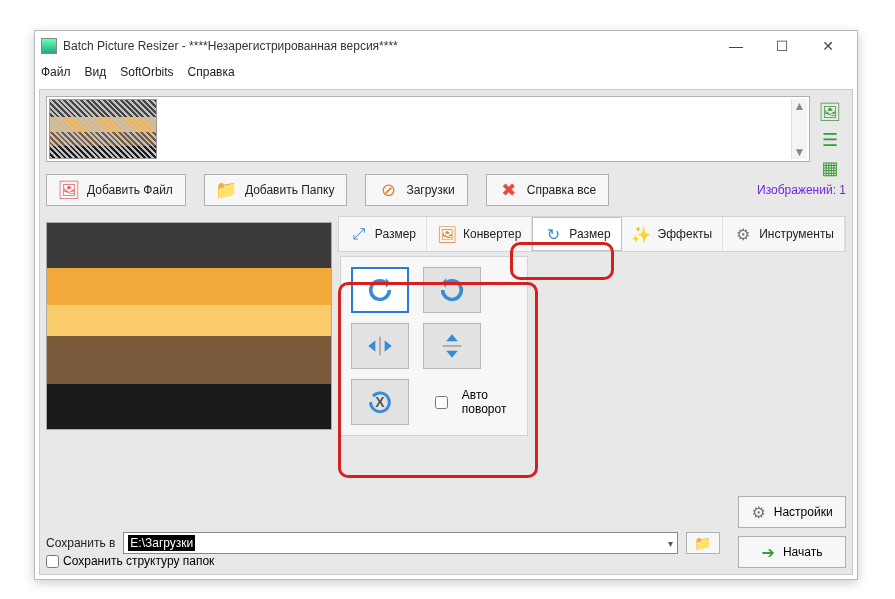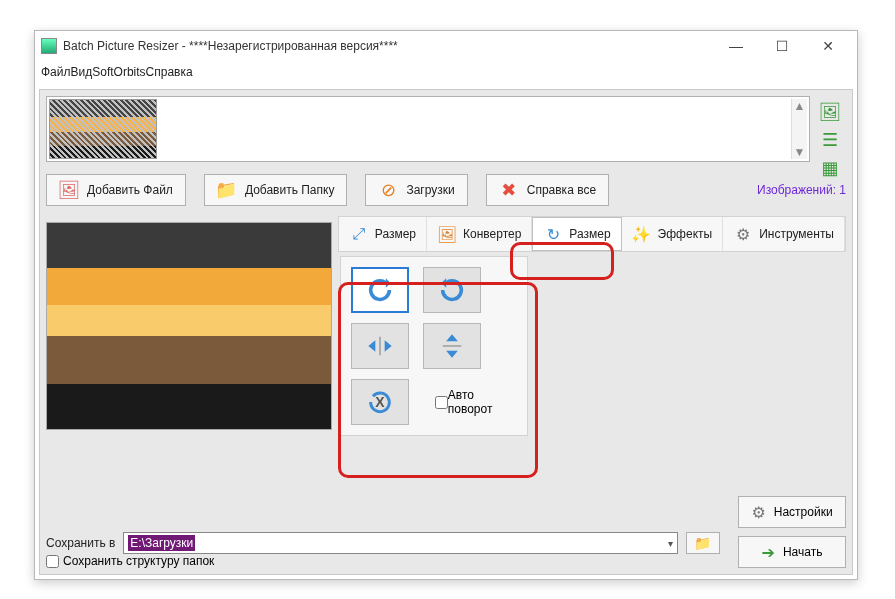--- a/index.html
+++ b/index.html
@@ -2,21 +2,21 @@
 <html><head>
 <meta charset="utf-8">
 <style>
   * { box-sizing: border-box; margin: 0; padding: 0; font-family: "Segoe UI", Tahoma, sans-serif; font-size: 12px; }
   body { background: #fff; width: 895px; height: 599px; position: relative; }
   .outer { position: absolute; left: 34px; top: 30px; width: 824px; height: 550px; border: 1px solid #b8b8b8; background: #fff; box-shadow: 0 3px 10px rgba(0,0,0,.2); }
   .titlebar { height: 30px; display: flex; align-items: center; padding: 0 6px; }
   .app-icon { width: 16px; height: 16px; margin-right: 6px; border: 1px solid #888; background: linear-gradient(#6fb,#2a7); }
   .title-text { flex: 1; color: #333; }
   .winbtn { width: 46px; height: 28px; display: flex; align-items: center; justify-content: center; color: #444; font-size: 14px; }
-  .menubar { height: 22px; display: flex; align-items: center; padding: 0 6px; }
+  .menubar { height: 22px; display: flex; align-items: center; padding: 0 6px; gap: 14px; }
   .menubar span { color: #222; }
   .client { position: absolute; left: 4px; right: 4px; top: 58px; bottom: 4px; background: #e8e8e8; border: 1px solid #c9c9c9; padding: 6px; }
   .thumb-strip { height: 66px; background: #fff; border: 1px solid #b0b0b0; display: flex; align-items: flex-start; position: relative; }
   .thumb-strip .thumb { width: 108px; height: 60px; margin: 2px; background: linear-gradient(#444 0 30%, #f7b24a 30% 55%, #7a5a3a 55% 80%, #1a1a1a 80% 100%); border: 1px solid #999; background-image: repeating-linear-gradient(45deg,#c1c1c1 0 2px,transparent 2px 4px), linear-gradient(#444 0 30%, #f7b24a 30% 55%, #7a5a3a 55% 80%, #1a1a1a 80% 100%); }
   .thumb-strip .scroll { position: absolute; right: 2px; top: 2px; bottom: 2px; width: 16px; background: #f4f4f4; border-left: 1px solid #ddd; display: flex; flex-direction: column; justify-content: space-between; align-items: center; font-size: 9px; color: #888; }
   .side-icons { position: absolute; right: 8px; top: 4px; display: flex; flex-direction: column; gap: 4px; }
   .side-icons div { width: 28px; height: 24px; display: flex; align-items: center; justify-content: center; font-size: 18px; }
   .toolbar { margin-top: 8px; height: 40px; display: flex; align-items: center; gap: 18px; }
   .btn { height: 32px; border: 1px solid #b0b0b0; background: #f7f7f7; display: flex; align-items: center; padding: 0 12px; gap: 8px; color: #222; }
   .btn .ico { width: 20px; height: 20px; display: flex; align-items: center; justify-content: center; font-size: 18px; }
@@ -26,27 +26,27 @@
   .tabs-wrap { flex: 1; }
   .tabs { height: 36px; background: #f7f7f7; border: 1px solid #d3d3d3; display: flex; align-items: center; }
   .tab { height: 34px; padding: 0 10px; display: flex; align-items: center; gap: 6px; border-right: 1px solid #e0e0e0; color: #222; position: relative; }
   .tab.active { background: #fff; border: 1px solid #c0c0c0; }
   .tab .ico { width: 20px; height: 20px; display: flex; align-items: center; justify-content: center; font-size: 16px; }
   .tab-body { margin-top: 4px; width: 188px; padding: 10px; background: #f7f7f7; border: 1px solid #d3d3d3; margin-left: 2px; }
   .rot-grid { display: grid; grid-template-columns: 58px 58px; gap: 10px 14px; }
   .rot-btn { width: 58px; height: 46px; background: #e2e2e2; border: 1px solid #b8b8b8; display: flex; align-items: center; justify-content: center; }
   .rot-btn.sel { border: 2px solid #2a7bd6; background: #fff; }
   .rot-btn svg { width: 28px; height: 28px; }
-  .auto-check { display: flex; align-items: center; gap: 0; margin-left: 12px; }
+  .auto-check { display: flex; align-items: center; gap: 14px; margin-left: 12px; }
   .auto-check input { width: 13px; height: 13px; }
   .bottom { position: absolute; left: 6px; right: 6px; bottom: 6px; }
   .save-row { display: flex; align-items: center; gap: 8px; margin-bottom: 0; }
   .save-row label { color: #222; }
   .path-val { flex: 1; height: 22px; border: 1px solid #888; background: #fff; display: flex; align-items: center; padding: 0 4px; position: relative; }
-  .path-val span { background: #701a75; color: #fff; padding: 1px 2px; }
+  .path-val span { background: #000000; color: #fff; padding: 1px 2px; }
   .path-val::after { content: "▾"; position: absolute; right: 4px; color: #555; font-size: 10px; }
   .keep-row { display: flex; align-items: flex-end; gap: 4px; }
   .keep-row input { width: 13px; height: 13px; }
   .right-btns { position: absolute; right: 6px; bottom: 6px; display: flex; flex-direction: column; gap: 8px; align-items: flex-end; }
   .big-btn { width: 108px; height: 32px; border: 1px solid #b0b0b0; background: #f7f7f7; display: flex; align-items: center; justify-content: center; gap: 8px; }
   .browse-btn { width: 34px; height: 22px; border: 1px solid #b0b0b0; background: #f7f7f7; display: flex; align-items: center; justify-content: center; font-size: 14px; color: #356; }
   .hl-red { position: absolute; border: 3px solid #d62020; border-radius: 10px; pointer-events: none; }
   .hl1 { left: 510px; top: 242px; width: 104px; height: 38px; }
   .hl2 { left: 338px; top: 282px; width: 200px; height: 196px; }
 </style>

